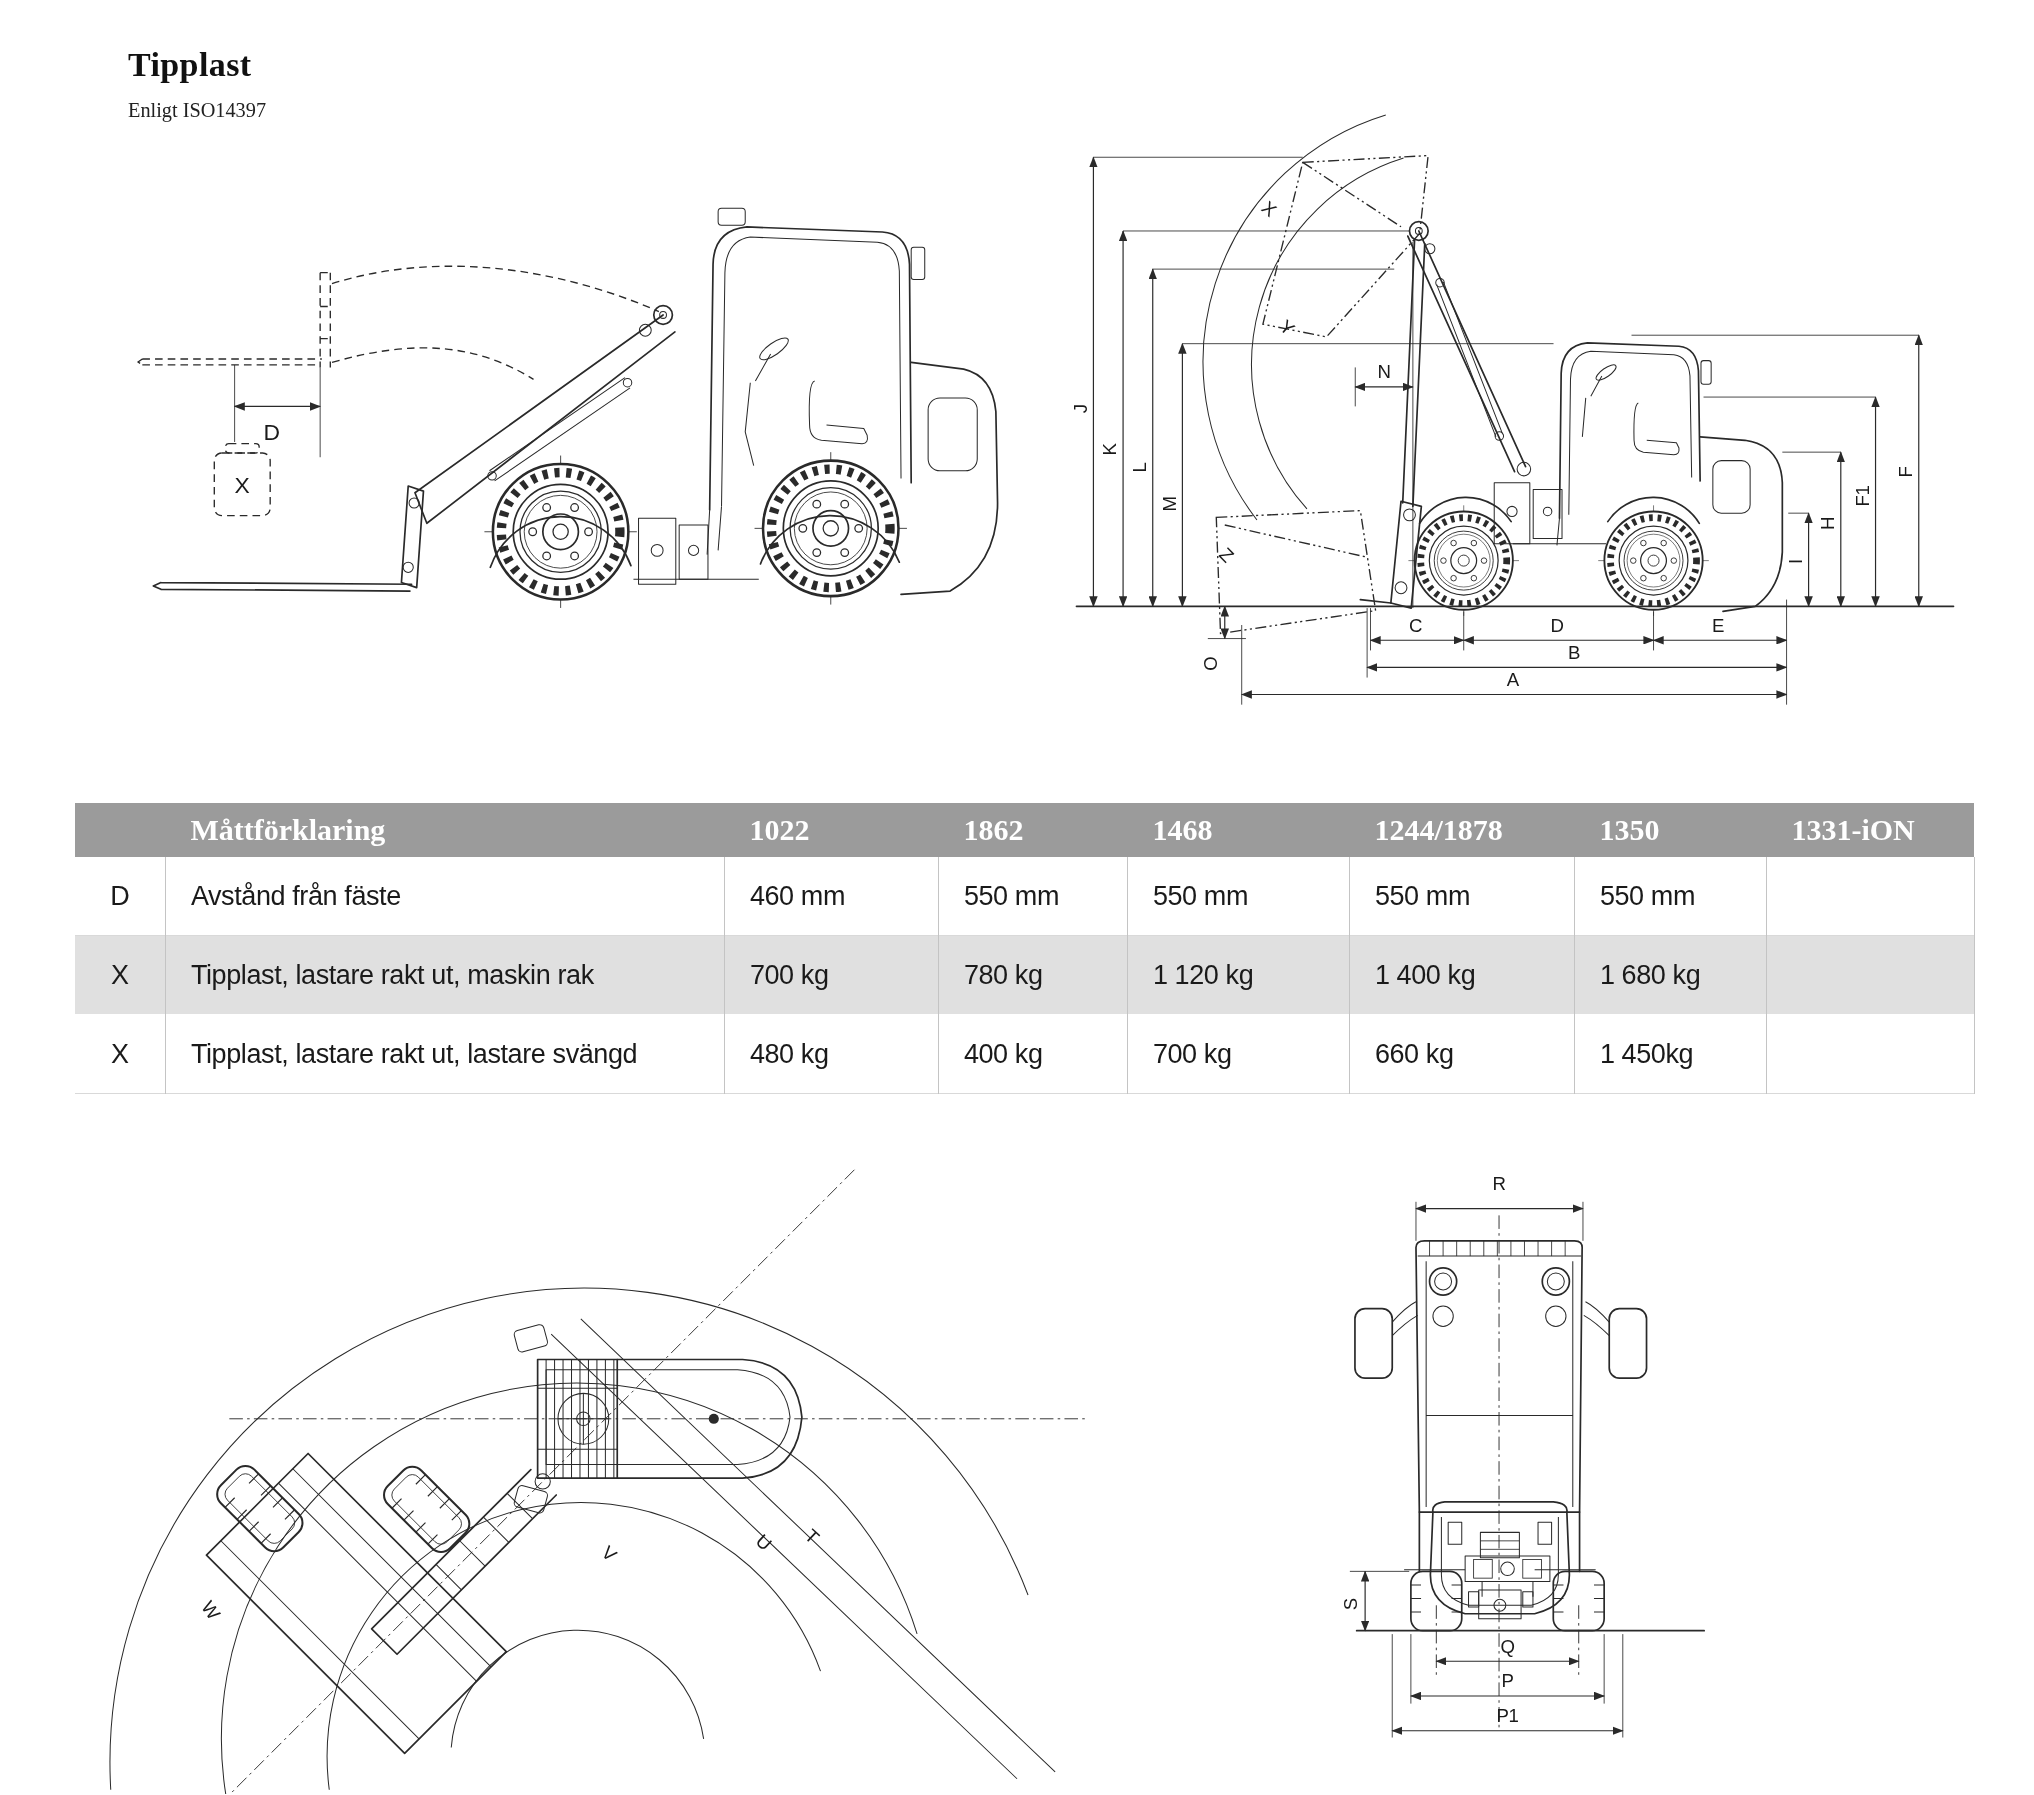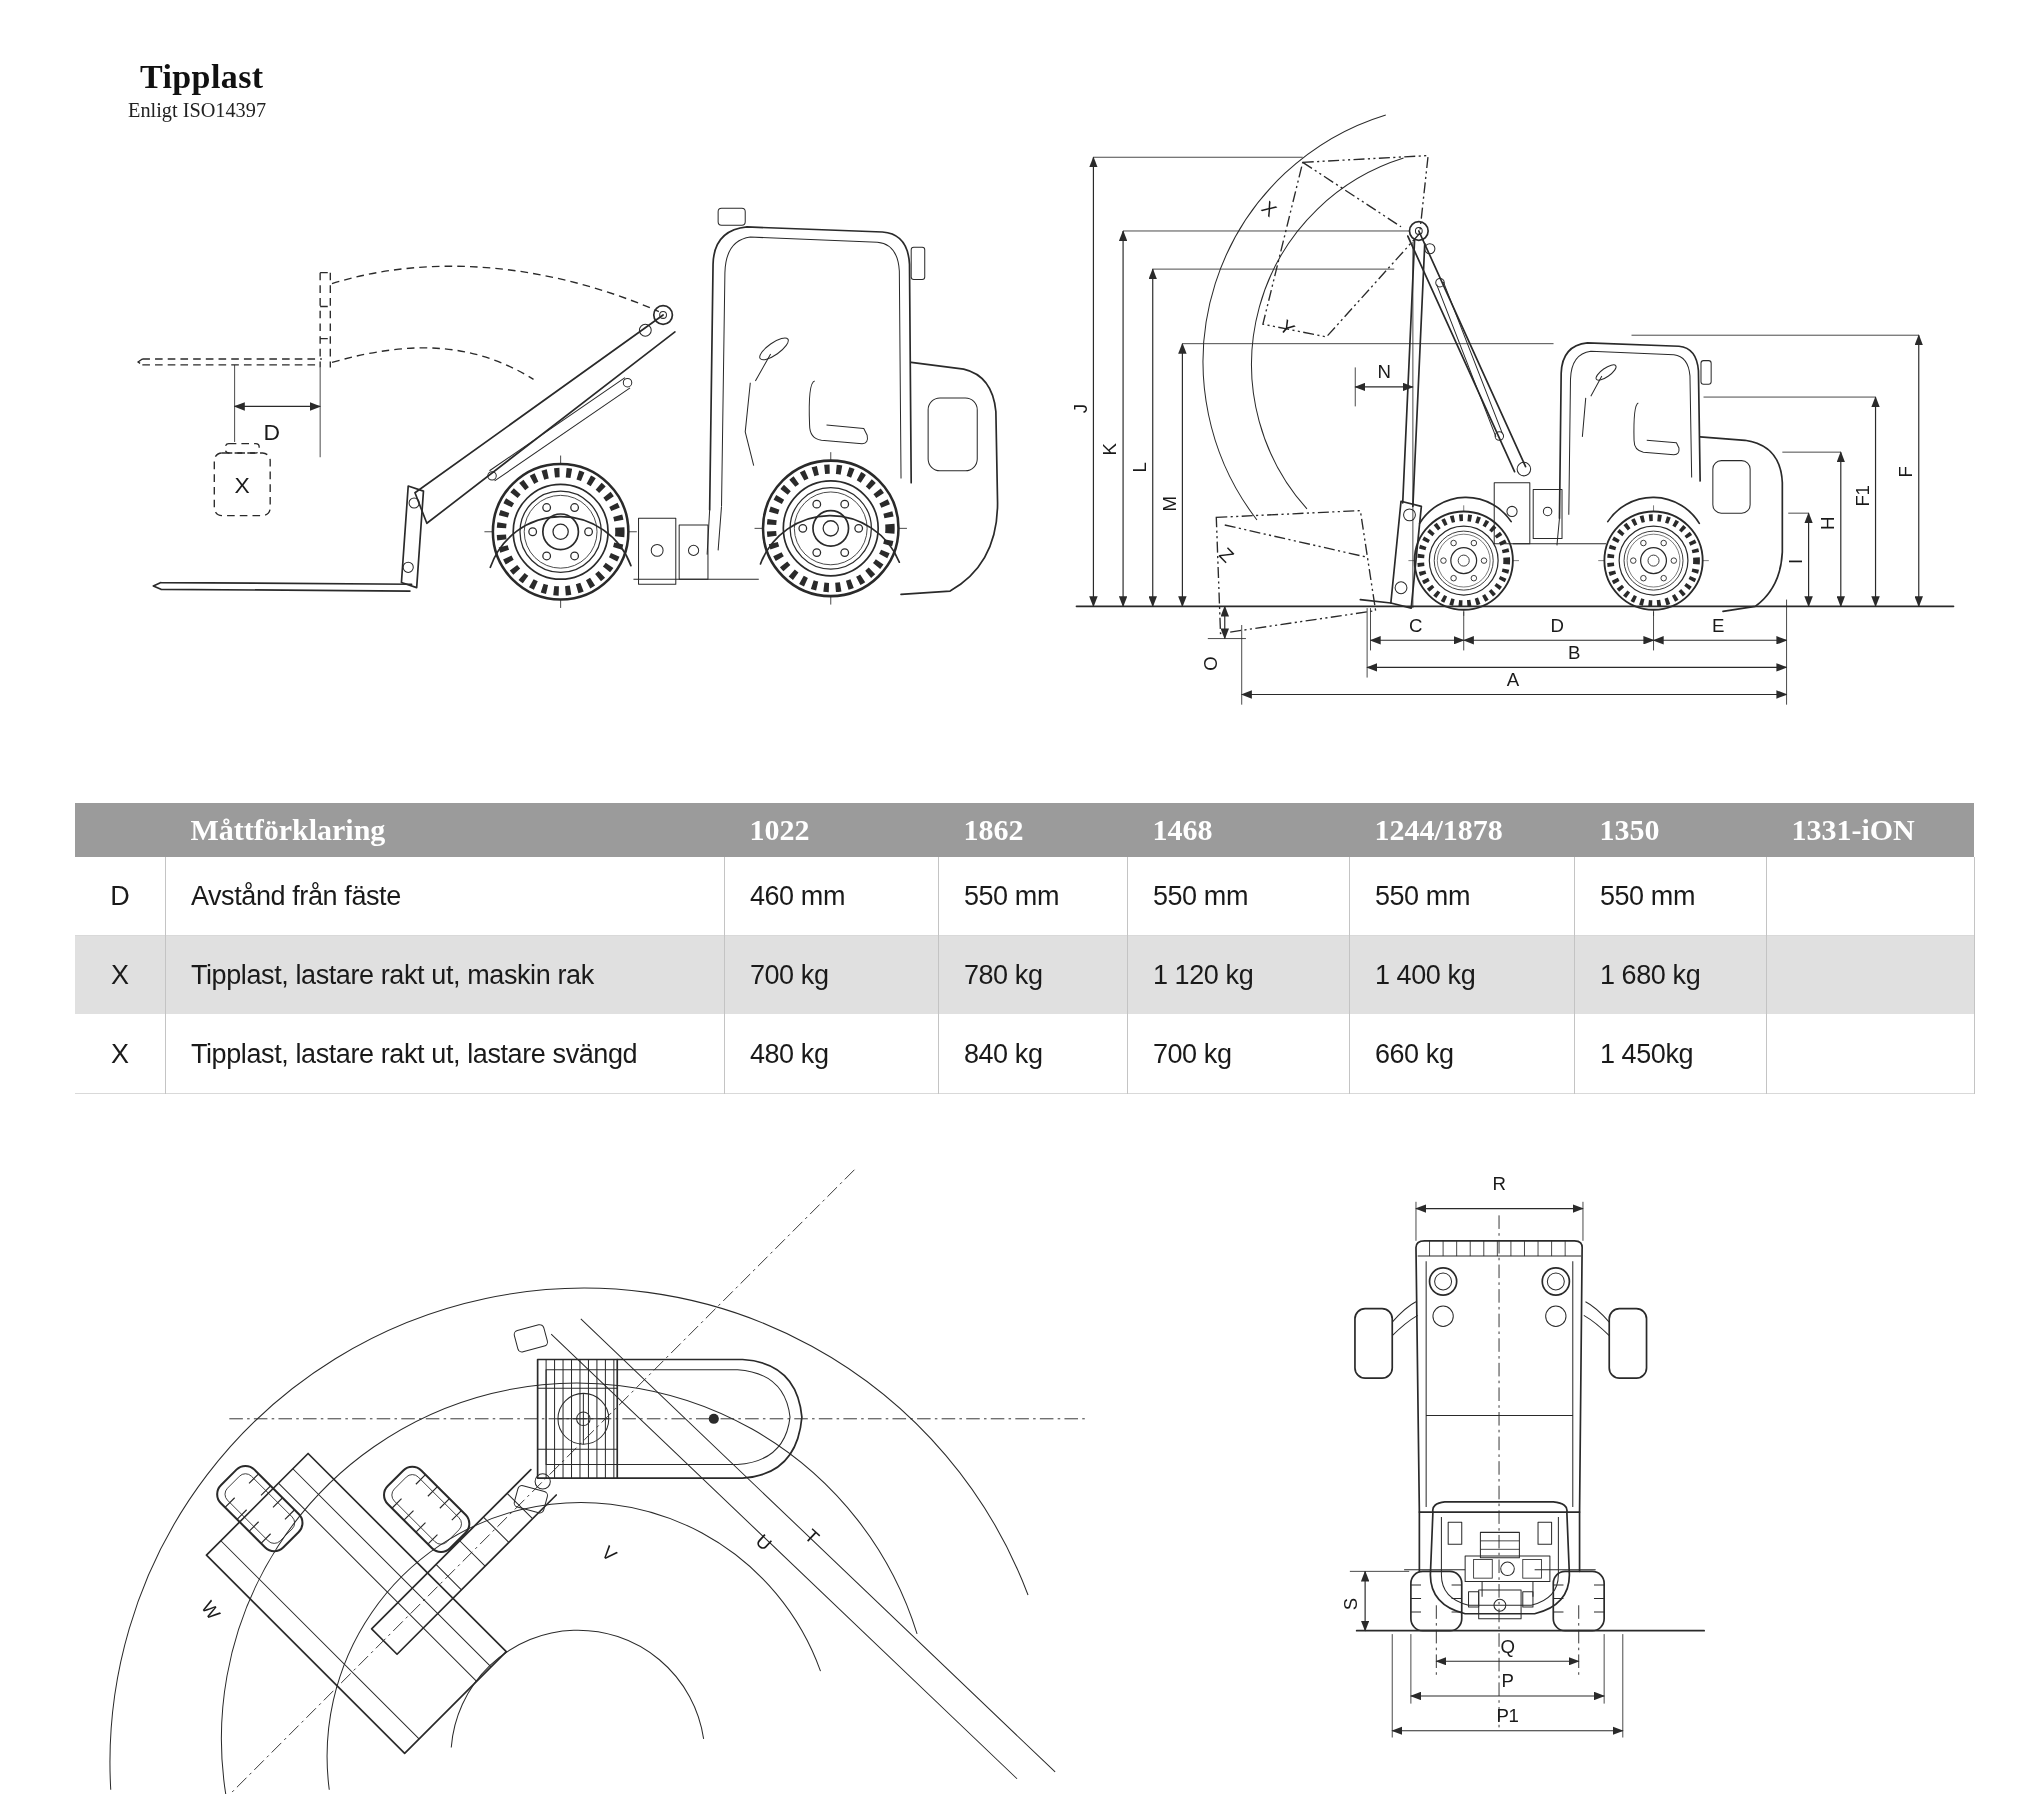--- a/index.html
+++ b/index.html
@@ -2,21 +2,21 @@
 <html style="font-size:13.6px"><head>
 <meta charset="utf-8">
 <style>
   html,body{margin:0;padding:0;}
   body{
     width:2034px;height:1795px;position:relative;background:#ffffff;
     font-family:"Liberation Sans",sans-serif;color:#1a1a1a;overflow:hidden;
   }
   
   .doc-title{
-    position:absolute;left:124px;top:42px;margin:16px;
+    position:absolute;left:124px;top:42px;margin:4px;
     font-family:"Liberation Serif",serif;font-weight:bold;font-size:34px;color:#111;
     letter-spacing:0.4px;
   }
   .doc-subtitle{
     position:absolute;left:124px;top:95px;margin:4px;
     font-family:"Liberation Serif",serif;font-size:20.3px;color:#222;
   }
   
   table.spec{
     position:absolute;left:75px;top:803px;width:1898px;
@@ -273,21 +273,21 @@
       <td>780 kg</td>
       <td>1 120 kg</td>
       <td>1 400 kg</td>
       <td>1 680 kg</td>
       <td></td>
     </tr>
     <tr>
       <td class="letter">X</td>
       <td>Tipplast, lastare rakt ut, lastare svängd</td>
       <td>480 kg</td>
-      <td>840 kg</td>
+      <td>400 kg</td>
       <td>700 kg</td>
       <td>660 kg</td>
       <td>1 450kg</td>
       <td></td>
     </tr>
   </tbody>
 </table>
 
 <svg class="drawing" style="left:102px;top:1163px" width="1000" height="631" viewBox="0 0 1180 745">
   <g>

